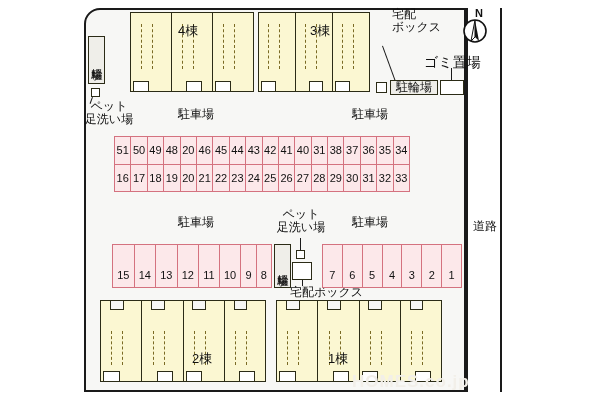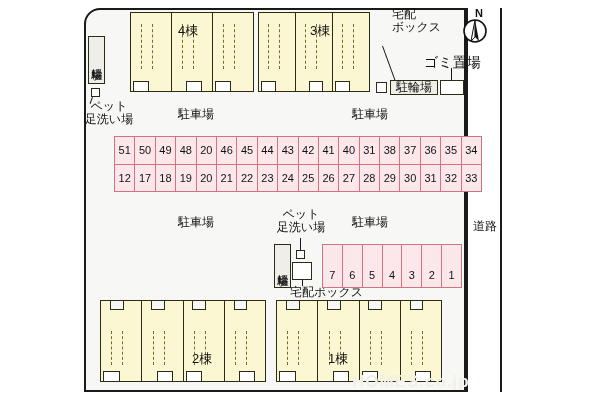--- a/index.html
+++ b/index.html
@@ -244,21 +244,21 @@
 
   <div class="lbl" style="left:424px;top:54px;font-size:14px;">ゴミ置場</div>
   <div class="leader" style="left:451px;top:68px;width:1.4px;height:14px;"></div>
   <div class="plainbox" style="left:440px;top:80px;width:24px;height:15px;"></div>
 
   <div class="hbox" style="left:390px;top:80px;width:48px;height:15px;">駐輪場</div>
 
   <div class="lbl" style="left:178px;top:106px;">駐車場</div>
   <div class="lbl" style="left:352px;top:106px;">駐車場</div>
 
-  <div class="park-block two-row" id="main-parking" style="left:114px;top:136px;width:368px;height:56px;">
+  <div class="park-block two-row" id="main-parking" style="left:114px;top:136px;width:296px;height:56px;">
     <div class="prow top" id="main-parking-top">
         <div class="pcell">51</div>
         <div class="pcell">50</div>
         <div class="pcell">49</div>
         <div class="pcell">48</div>
         <div class="pcell">20</div>
         <div class="pcell">46</div>
         <div class="pcell">45</div>
         <div class="pcell">44</div>
         <div class="pcell">43</div>
@@ -266,21 +266,21 @@
         <div class="pcell">41</div>
         <div class="pcell">40</div>
         <div class="pcell">31</div>
         <div class="pcell">38</div>
         <div class="pcell">37</div>
         <div class="pcell">36</div>
         <div class="pcell">35</div>
         <div class="pcell">34</div>
       </div>
     <div class="prow" id="main-parking-bottom">
-        <div class="pcell">12</div>
+        <div class="pcell">16</div>
         <div class="pcell">17</div>
         <div class="pcell">18</div>
         <div class="pcell">19</div>
         <div class="pcell">20</div>
         <div class="pcell">21</div>
         <div class="pcell">22</div>
         <div class="pcell">23</div>
         <div class="pcell">24</div>
         <div class="pcell">25</div>
         <div class="pcell">26</div>
@@ -303,20 +303,30 @@
   </div>
   <div class="leader" style="left:300px;top:238px;width:1.4px;height:14px;"></div>
   <div class="plainbox" style="left:296px;top:250px;width:9px;height:9px;"></div>
 
   <div class="vbox" style="left:274px;top:244px;width:17px;height:44px;">駐輪場</div>
 
   <div class="plainbox" style="left:292px;top:262px;width:20px;height:18px;"></div>
   <div class="leader" style="left:302px;top:280px;width:1.4px;height:6px;"></div>
   <div class="lbl" style="left:290px;top:284px;font-size:12px;">宅配ボックス</div>
 
+  <div class="park-block" id="lower-left-parking" style="left:112px;top:244px;width:160px;height:44px;">
+      <div class="pcell" style="align-items: flex-end; padding-bottom: 6px;">15</div>
+      <div class="pcell" style="align-items: flex-end; padding-bottom: 6px;">14</div>
+      <div class="pcell" style="align-items: flex-end; padding-bottom: 6px;">13</div>
+      <div class="pcell" style="align-items: flex-end; padding-bottom: 6px;">12</div>
+      <div class="pcell" style="align-items: flex-end; padding-bottom: 6px;">11</div>
+      <div class="pcell" style="align-items: flex-end; padding-bottom: 6px;">10</div>
+      <div class="pcell" style="align-items: flex-end; padding-bottom: 6px;">9</div>
+      <div class="pcell" style="align-items: flex-end; padding-bottom: 6px;">8</div>
+    </div>
   <div class="park-block" id="lower-right-parking" style="left:322px;top:244px;width:140px;height:44px;">
       <div class="pcell" style="align-items: flex-end; padding-bottom: 6px;">7</div>
       <div class="pcell" style="align-items: flex-end; padding-bottom: 6px;">6</div>
       <div class="pcell" style="align-items: flex-end; padding-bottom: 6px;">5</div>
       <div class="pcell" style="align-items: flex-end; padding-bottom: 6px;">4</div>
       <div class="pcell" style="align-items: flex-end; padding-bottom: 6px;">3</div>
       <div class="pcell" style="align-items: flex-end; padding-bottom: 6px;">2</div>
       <div class="pcell" style="align-items: flex-end; padding-bottom: 6px;">1</div>
     </div>
 

